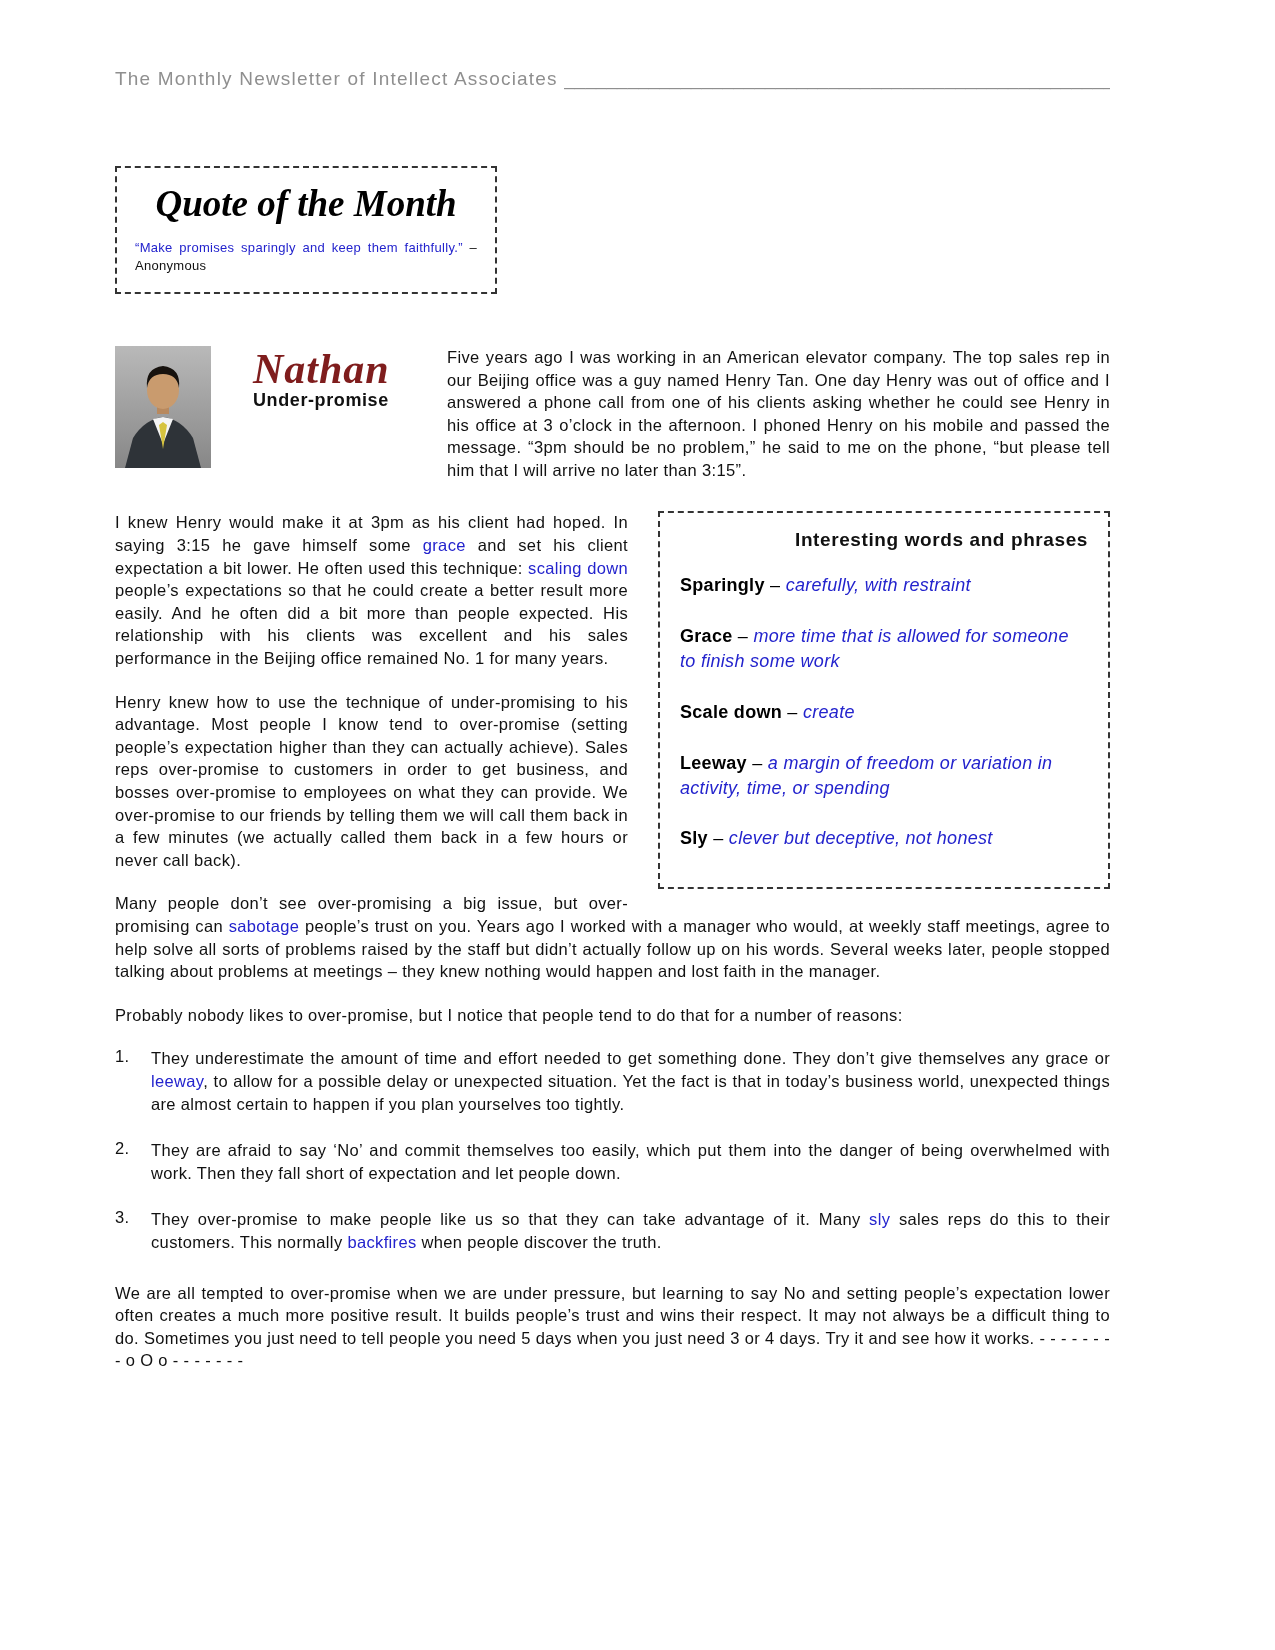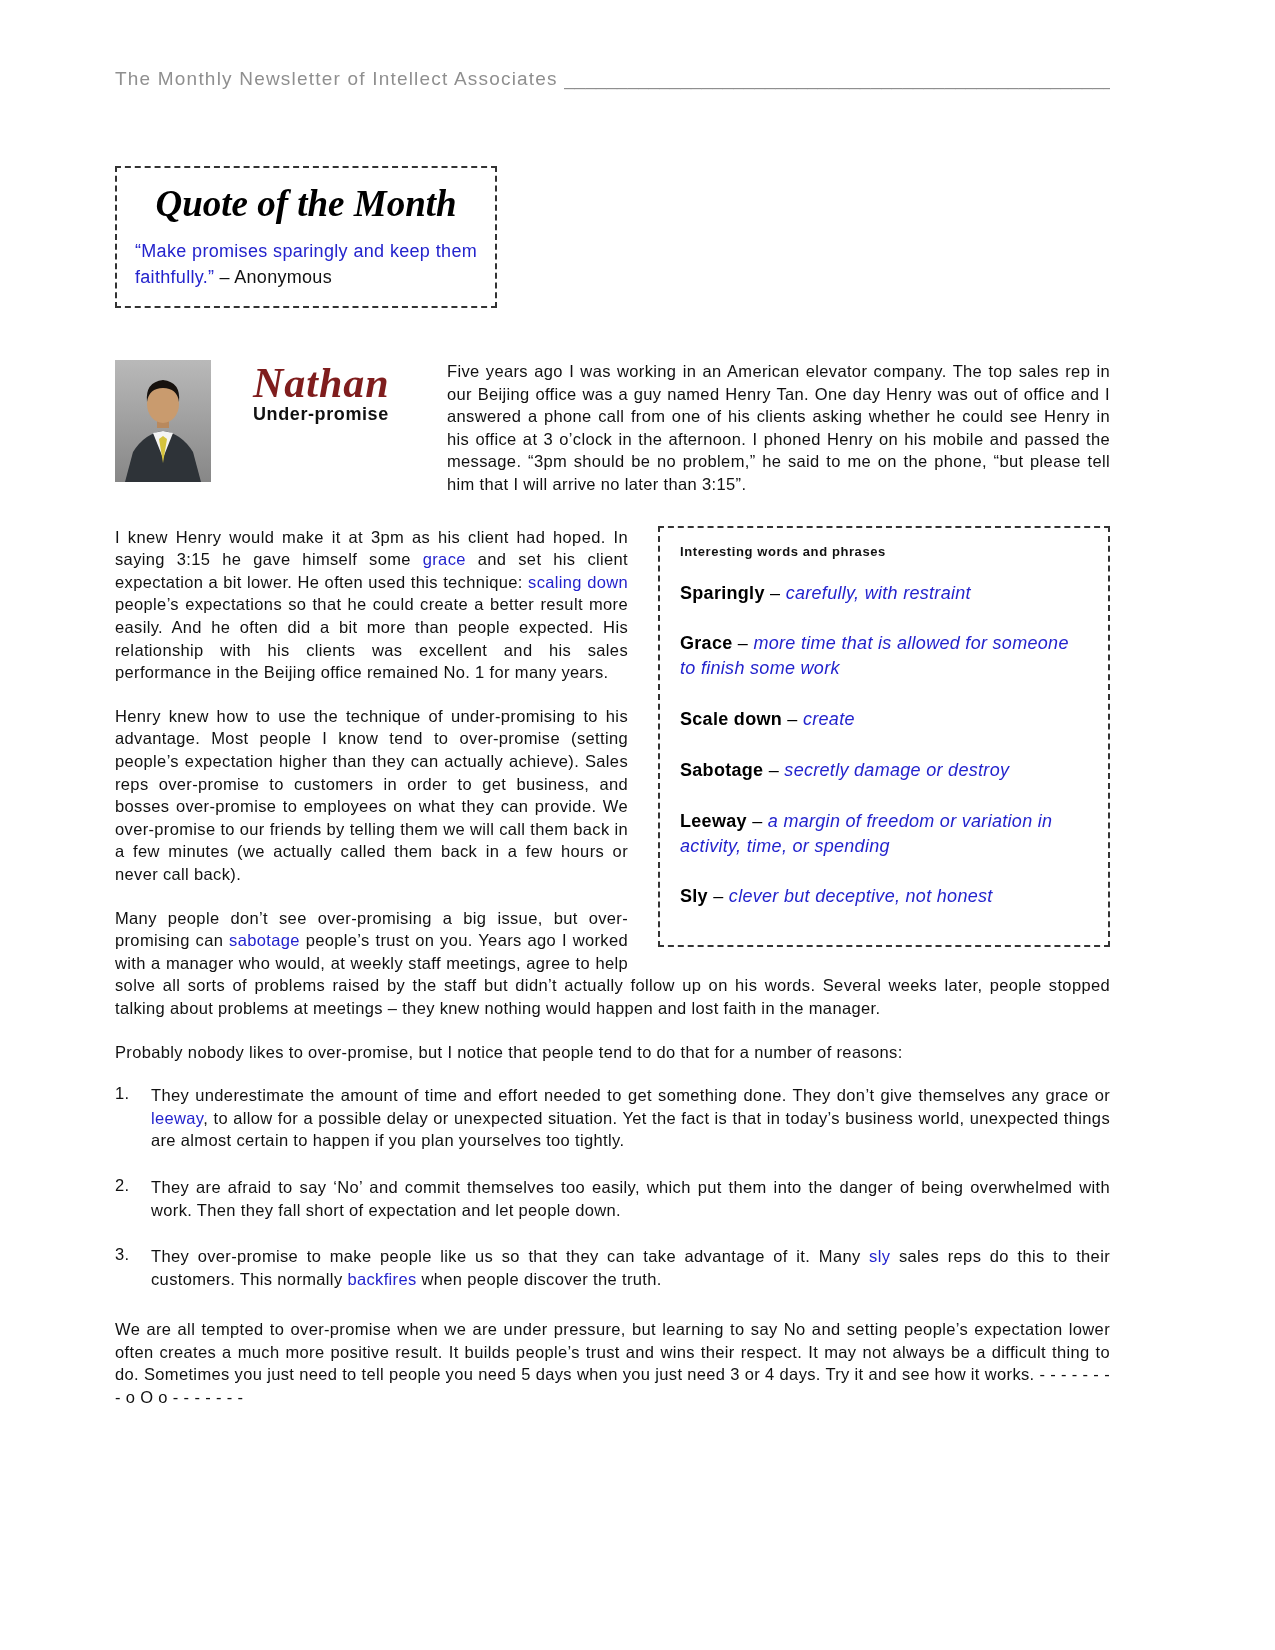--- a/index.html
+++ b/index.html
@@ -70,21 +70,21 @@
   .quote-title {
     font-family: "Liberation Serif", serif;
     font-style: italic;
     font-weight: bold;
     font-size: 37px;
     text-align: center;
     color: #000;
     margin-bottom: 14px;
   }
   .quote-text {
-    font-size: 18px;
+    font-size: 13px;
     line-height: 1.42;
     text-align: justify;
     letter-spacing: 0.3px;
     white-space: pre-wrap;
   }
   .quote-text .blue { color: #2323cd; }
 
   
   .author-row {
     display: flex;
@@ -129,23 +129,23 @@
   .article-body { margin-top: 30px; }
   .words-box {
     float: right;
     width: 452px;
     margin-left: 30px;
     margin-bottom: 10px;
     border: 2px dashed #333;
     padding: 16px 20px 10px 20px;
   }
   .words-title {
-    font-size: 13px;
-    font-weight: bold;
-    text-align: left;
+    font-size: 19px;
+    font-weight: bold;
+    text-align: right;
     letter-spacing: 0.6px;
     margin-bottom: 22px;
   }
   .word-entry {
     font-size: 18px;
     line-height: 1.38;
     margin-bottom: 26px;
     letter-spacing: 0.3px;
   }
   .word-entry .term { font-weight: bold; color: #000; }
@@ -231,23 +231,20 @@
       <div class="word-entry">
         <span class="term">Sparingly</span><span class="sep"> – </span><span class="def">carefully, with restraint</span>
       </div>
       <div class="word-entry">
         <span class="term">Grace</span><span class="sep"> – </span><span class="def">more time that is allowed for someone to finish some work</span>
       </div>
       <div class="word-entry">
         <span class="term">Scale down</span><span class="sep"> – </span><span class="def">create</span>
       </div>
       <div class="word-entry">
-        <span class="term">Sabotage</span><span class="sep"> – </span><span class="def">secretly damage or destroy</span>
-      </div>
-      <div class="word-entry">
         <span class="term">Leeway</span><span class="sep"> – </span><span class="def">a margin of freedom or variation in activity, time, or spending</span>
       </div>
       <div class="word-entry">
         <span class="term">Sly</span><span class="sep"> – </span><span class="def">clever but deceptive, not honest</span>
       </div>
     </div>
 
     <p class="para"><span>I knew Henry would make it at 3pm as his client had hoped. In saying 3:15 he gave himself some </span><span class="blue">grace</span><span> and set his client expectation a bit lower.  He often used this technique: </span><span class="blue">scaling down</span><span> people’s expectations so that he could create a better result more easily.  And he often did a bit more than people expected.  His relationship with his clients was excellent and his sales performance in the Beijing office remained No. 1 for many years.</span></p>
     <p class="para"><span>Henry knew how to use the technique of under-promising to his advantage.  Most people I know tend to over-promise (setting people’s expectation higher than they can actually achieve).  Sales reps over-promise to customers in order to get business, and bosses over-promise to employees on what they can provide. We over-promise to our friends by telling them we will call them back in a few minutes (we actually called them back in a few hours or never call back).</span></p>
     <p class="para"><span>Many people don’t see over-promising a big issue, but over-promising can </span><span class="blue">sabotage</span><span> people’s trust on you. Years ago I worked with a manager who would, at weekly staff meetings, agree to help solve all sorts of problems raised by the staff but didn’t actually follow up on his words.  Several weeks later, people stopped talking about problems at meetings – they knew nothing would happen and lost faith in the manager.</span></p>

